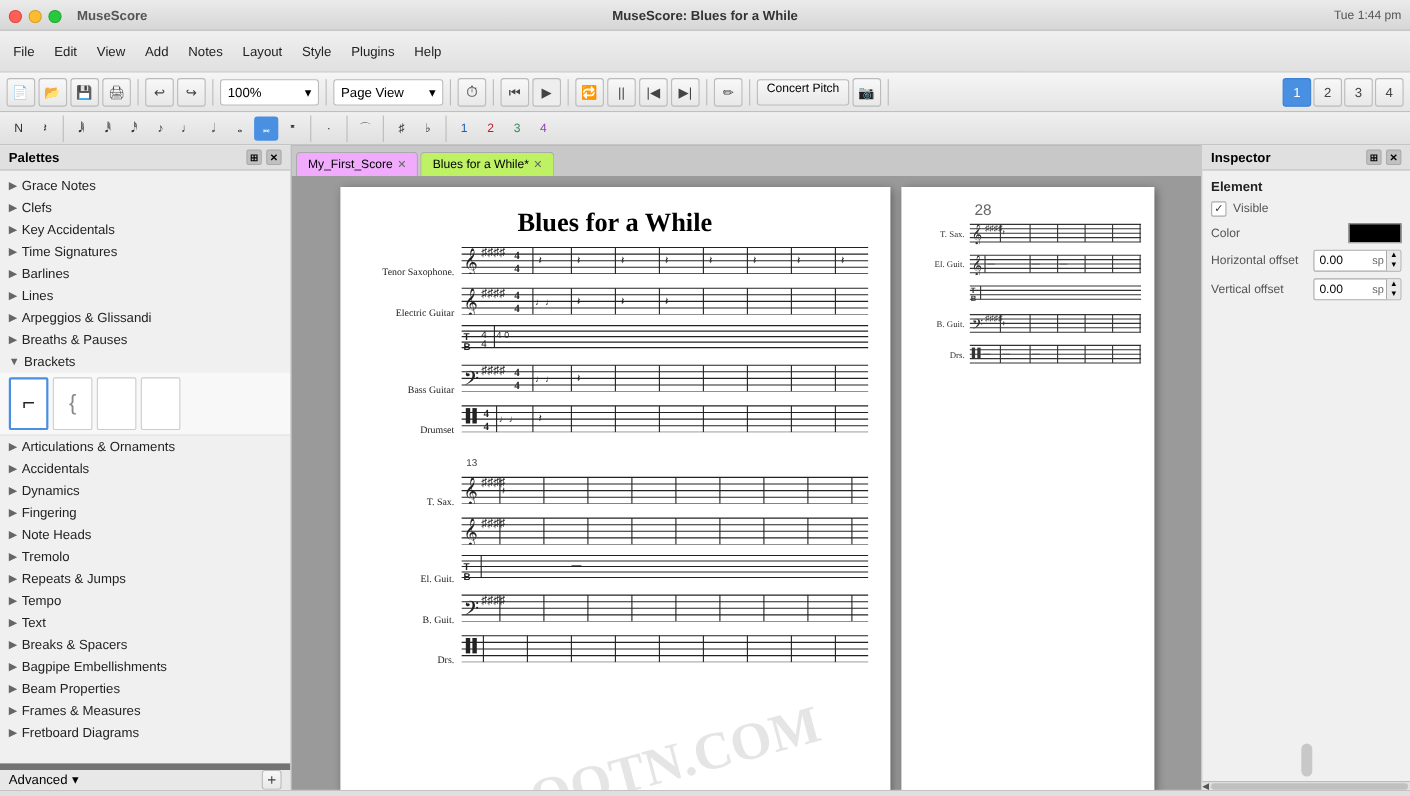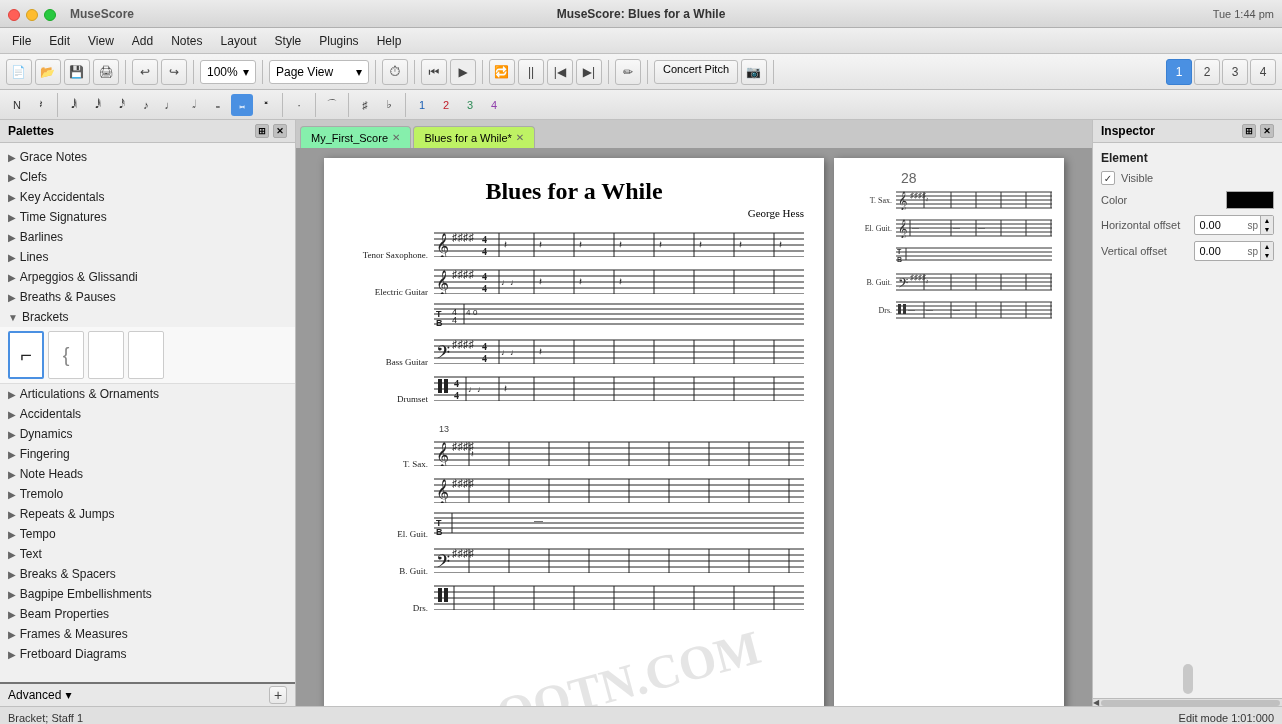--- a/index.html
+++ b/index.html
@@ -26,21 +26,21 @@
     .titlebar-left { display: flex; align-items: flex-end; gap: 6px; }
     .traffic-light { width: 12px; height: 12px; border-radius: 50%; cursor: pointer; }
     .traffic-close { background: #ff5f57; border: 1px solid #e0443e; }
     .traffic-min { background: #febc2e; border: 1px solid #d4a020; }
     .traffic-max { background: #28c840; border: 1px solid #1aab29; }
     .titlebar-center { font-size: 12px; font-weight: 600; color: #333; position: absolute; left: 50%; transform: translateX(-50%); }
     .titlebar-right { display: flex; align-items: center; gap: 8px; font-size: 11px; color: #555; }
 
     
     #menubar {
-      height: 26px;
+      height: 38px;
       background: linear-gradient(to bottom, #f0f0f0, #e0e0e0);
       display: flex;
       align-items: center;
       padding: 0 4px;
       border-bottom: 1px solid #c0c0c0;
       gap: 2px;
     }
     .menu-item {
       padding: 2px 8px;
       font-size: 12px;
@@ -70,21 +70,21 @@
       color: #444;
     }
     .toolbar-sep { width: 1px; height: 24px; background: #bbb; margin: 0 3px; }
     .toolbar-zoom {
       display: flex; align-items: center;
       background: white;
       border: 1px solid #bbb;
       border-radius: 3px;
       padding: 2px 6px;
       font-size: 12px;
-      width: 56px;
+      width: 90px;
       height: 24px;
       cursor: pointer;
     }
     .toolbar-view-select {
       display: flex; align-items: center;
       background: white;
       border: 1px solid #bbb;
       border-radius: 3px;
       padding: 2px 6px;
       font-size: 12px;
@@ -122,21 +122,21 @@
     }
 
     
     #main {
       display: flex;
       height: calc(724px - 28px - 22px - 36px - 30px - 22px);
     }
 
     
     #palettes {
-      width: 296px;
+      width: 265px;
       background: #f0f0f0;
       border-right: 1px solid #c0c0c0;
       display: flex;
       flex-direction: column;
       overflow: hidden;
     }
     #palettes-header {
       display: flex;
       align-items: center;
       justify-content: space-between;
@@ -188,21 +188,21 @@
       font-size: 14px;
     }
     .bracket-item.selected { border: 2px solid #4a90e2; }
 
     
     #advanced-btn {
       height: 24px;
       display: flex;
       align-items: center;
       padding: 0 8px;
-      border-top: 2px solid #737373;
+      border-top: 6px solid #737373;
       background: #e8e8e8;
       font-size: 12px;
       justify-content: space-between;
     }
 
     
     #score-area {
       flex: 1;
       display: flex;
       flex-direction: column;
@@ -215,21 +215,21 @@
       align-items: flex-end;
       background: #c8c8c8;
       padding: 4px 4px 0;
       gap: 2px;
       height: 28px;
     }
     .tab {
       display: flex;
       align-items: center;
       padding: 2px 10px;
-      background: #86efac;
+      background: #f0abfc;
       border: 1px solid #aaa;
       border-bottom: none;
       border-radius: 4px 4px 0 0;
       font-size: 11px;
       cursor: pointer;
       gap: 4px;
       height: 22px;
     }
     .tab.active { background: #bef264; }
     .tab-close { font-size: 10px; color: #666; cursor: pointer; }
@@ -644,21 +644,20 @@
       <div class="tab active">
         <span>Blues for a While*</span>
         <span class="tab-close">✕</span>
       </div>
     </div>
 
     <div id="score-page" style="display:flex;align-items:flex-start;padding:10px;">
 
       <div class="page">
         <div class="score-title">Blues for a While</div>
-        <div class="score-composer">George Hess</div>
 
         <div class="staff-system">
 
           <div class="staff-row">
             <div class="staff-label">Tenor Saxophone.</div>
             <div style="flex:1;position:relative;">
               <svg width="100%" height="30">
 
                 <line x1="0" y1="6" x2="100%" y2="6" stroke="#222" stroke-width="1"></line>
                 <line x1="0" y1="12" x2="100%" y2="12" stroke="#222" stroke-width="1"></line>

